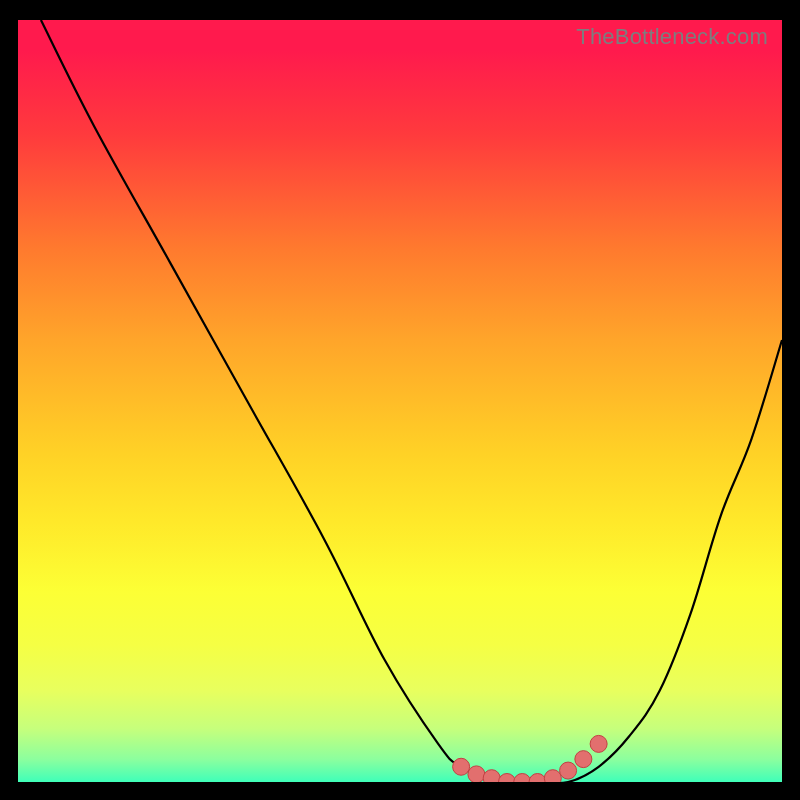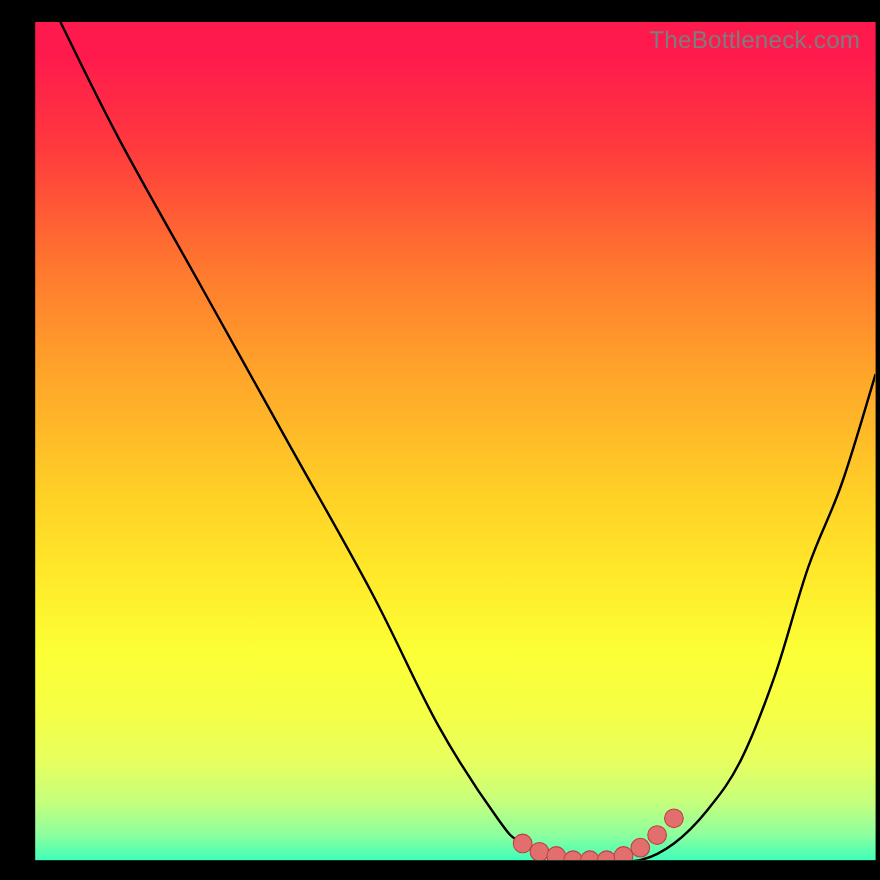--- a/index.html
+++ b/index.html
@@ -11,21 +11,21 @@
     font-family: Arial, Helvetica, sans-serif;
   }
   .frame {
     width: 800px;
     height: 800px;
     background: #000;
     position: relative;
   }
   .plot-area {
     position: absolute;
-    left: 32px;
+    left: 18px;
     top: 20px;
     width: 764px;
     height: 762px;
     background: linear-gradient(to bottom,
       #ff1a4d 0%,
       #ff1a4d 4%,
       #ff3a3d 15%,
       #ff7a2e 30%,
       #ffa52a 42%,
       #ffd226 57%,

